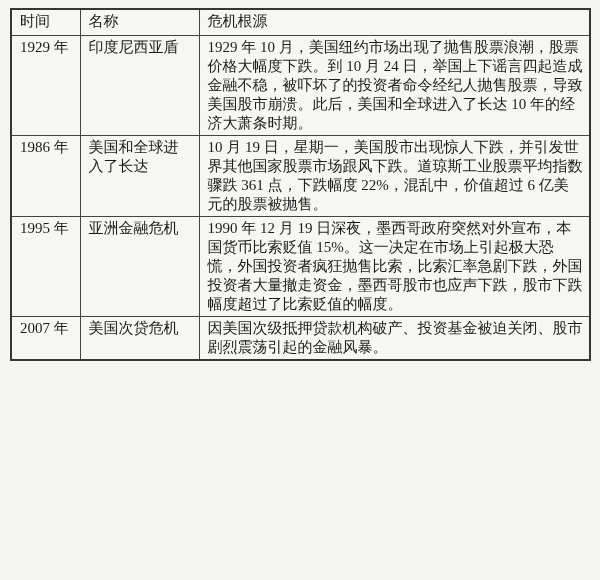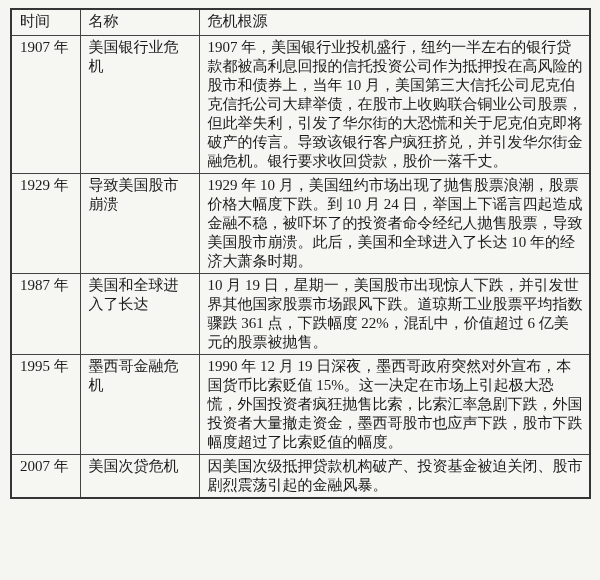--- a/index.html
+++ b/index.html
@@ -60,38 +60,33 @@
       <col style="width:69px">
       <col style="width:119px">
       <col style="width:391px">
     </colgroup>
     <tbody>
       <tr class="header-row">
         <th>时间</th>
         <th>名称</th>
         <th>危机根源</th>
       </tr>
-      <tr class="row-0">
-        <td class="time-cell">1907 年</td>
-        <td class="name-cell">美国银行业危机</td>
-        <td class="cause-cell">1907 年，美国银行业投机盛行，纽约一半左右的银行贷款都被高利息回报的信托投资公司作为抵押投在高风险的股市和债券上，当年 10 月，美国第三大信托公司尼克伯克信托公司大肆举债，在股市上收购联合铜业公司股票，但此举失利，引发了华尔街的大恐慌和关于尼克伯克即将破产的传言。导致该银行客户疯狂挤兑，并引发华尔街金融危机。银行要求收回贷款，股价一落千丈。</td>
-      </tr>
       <tr class="row-1">
         <td class="time-cell">1929 年</td>
-        <td class="name-cell">导致美国股市崩溃</td>
+        <td class="name-cell">印度尼西亚盾</td>
         <td class="cause-cell">1929 年 10 月，美国纽约市场出现了抛售股票浪潮，股票价格大幅度下跌。到 10 月 24 日，举国上下谣言四起造成金融不稳，被吓坏了的投资者命令经纪人抛售股票，导致美国股市崩溃。此后，美国和全球进入了长达 10 年的经济大萧条时期。</td>
       </tr>
       <tr class="row-2">
-        <td class="time-cell">1987 年</td>
+        <td class="time-cell">1986 年</td>
         <td class="name-cell">美国和全球进入了长达</td>
         <td class="cause-cell">10 月 19 日，星期一，美国股市出现惊人下跌，并引发世界其他国家股票市场跟风下跌。道琼斯工业股票平均指数骤跌 361 点，下跌幅度 22%，混乱中，价值超过 6 亿美元的股票被抛售。</td>
       </tr>
       <tr class="row-3">
         <td class="time-cell">1995 年</td>
-        <td class="name-cell">墨西哥金融危机</td>
+        <td class="name-cell">亚洲金融危机</td>
         <td class="cause-cell">1990 年 12 月 19 日深夜，墨西哥政府突然对外宣布，本国货币比索贬值 15%。这一决定在市场上引起极大恐慌，外国投资者疯狂抛售比索，比索汇率急剧下跌，外国投资者大量撤走资金，墨西哥股市也应声下跌，股市下跌幅度超过了比索贬值的幅度。</td>
       </tr>
       <tr class="row-5">
         <td class="time-cell">2007 年</td>
         <td class="name-cell">美国次贷危机</td>
         <td class="cause-cell">因美国次级抵押贷款机构破产、投资基金被迫关闭、股市剧烈震荡引起的金融风暴。</td>
       </tr>
     </tbody>
   </table>
 </div>

